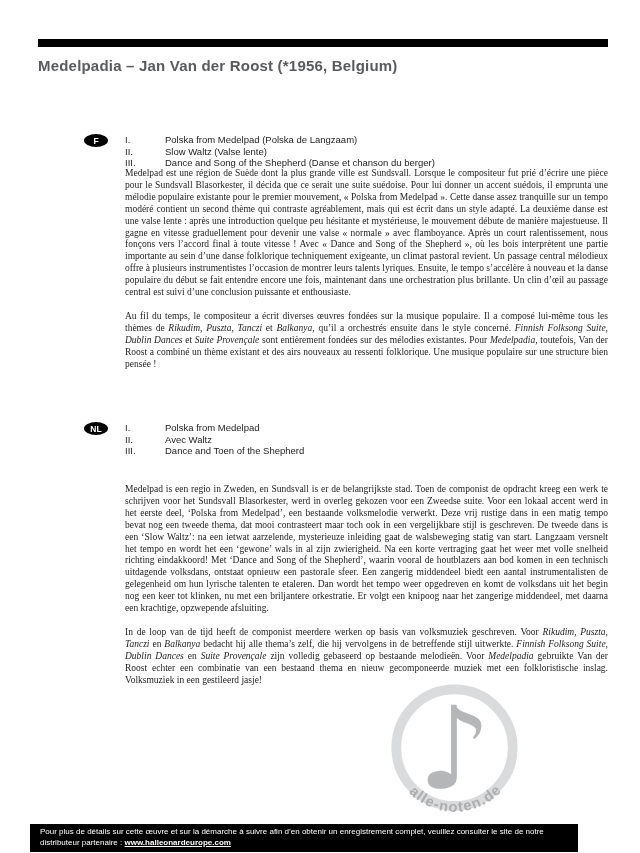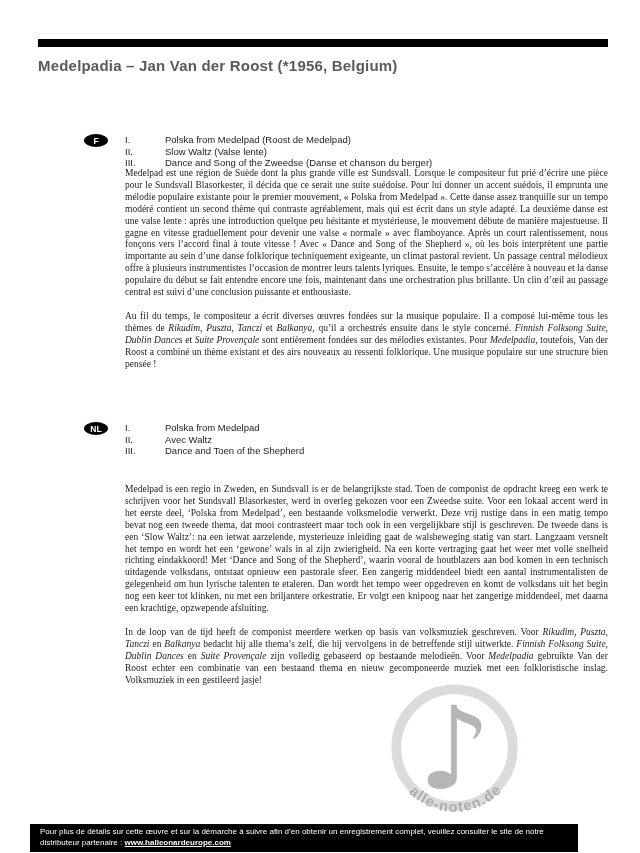--- a/index.html
+++ b/index.html
@@ -50,29 +50,29 @@
 <div class="page">
 
   <div class="top-rule"></div>
   <h1 class="title">Medelpadia – Jan Van der Roost (*1956, Belgium)</h1>
 
   <section class="section french">
     <span class="badge">F</span>
     <div class="movements">
       <div class="movement">
         <span class="num">I.</span>
-        <span class="mtitle">Polska from Medelpad (Roost de Medelpad)</span>
+        <span class="mtitle">Polska from Medelpad (Polska de Langzaam)</span>
       </div>
       <div class="movement">
         <span class="num">II.</span>
         <span class="mtitle">Slow Waltz (Valse lente)</span>
       </div>
       <div class="movement">
         <span class="num">III.</span>
-        <span class="mtitle">Dance and Song of the Zweedse (Danse et chanson du berger)</span>
+        <span class="mtitle">Dance and Song of the Shepherd (Danse et chanson du berger)</span>
       </div>
     </div>
     <div class="paras">
       <p>Medelpad est une région de Suède dont la plus grande ville est Sundsvall. Lorsque le compositeur fut prié d’écrire une pièce pour le Sundsvall Blasorkester, il décida que ce serait une suite suédoise. Pour lui donner un accent suédois, il emprunta une mélodie populaire existante pour le premier mouvement, « Polska from Medelpad ». Cette danse assez tranquille sur un tempo modéré contient un second thème qui contraste agréablement, mais qui est écrit dans un style adapté. La deuxième danse est une valse lente : après une introduction quelque peu hésitante et mystérieuse, le mouvement débute de manière majestueuse. Il gagne en vitesse graduellement pour devenir une valse « normale » avec flamboyance. Après un court ralentissement, nous fonçons vers l’accord final à toute vitesse ! Avec « Dance and Song of the Shepherd », où les bois interprètent une partie importante au sein d’une danse folklorique techniquement exigeante, un climat pastoral revient. Un passage central mélodieux offre à plusieurs instrumentistes l’occasion de montrer leurs talents lyriques. Ensuite, le tempo s’accélère à nouveau et la danse populaire du début se fait entendre encore une fois, maintenant dans une orchestration plus brillante. Un clin d’œil au passage central est suivi d’une conclusion puissante et enthousiaste.</p>
       <p><span>Au fil du temps, le compositeur a écrit diverses œuvres fondées sur la musique populaire. Il a composé lui-même tous les thèmes de </span><span style="font-style: italic;">Rikudim, Puszta, Tanczi</span><span> et </span><span style="font-style: italic;">Balkanya</span><span>, qu’il a orchestrés ensuite dans le style concerné. </span><span style="font-style: italic;">Finnish Folksong Suite, Dublin Dances</span><span> et </span><span style="font-style: italic;">Suite Provençale</span><span> sont entièrement fondées sur des mélodies existantes. Pour </span><span style="font-style: italic;">Medelpadia</span><span>, toutefois, Van der Roost a combiné un thème existant et des airs nouveaux au ressenti folklorique. Une musique populaire sur une structure bien pensée !</span></p>
     </div>
   </section>
 
   <section class="section dutch">
     <span class="badge">NL</span>

